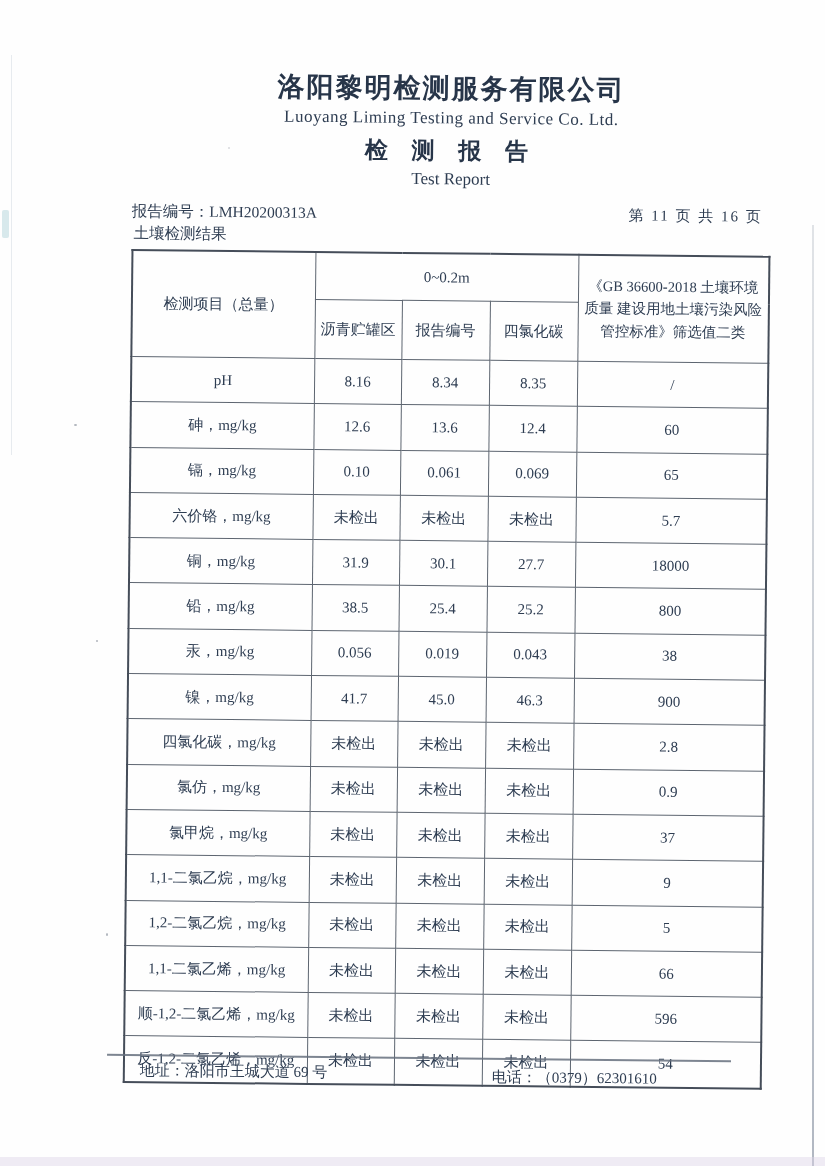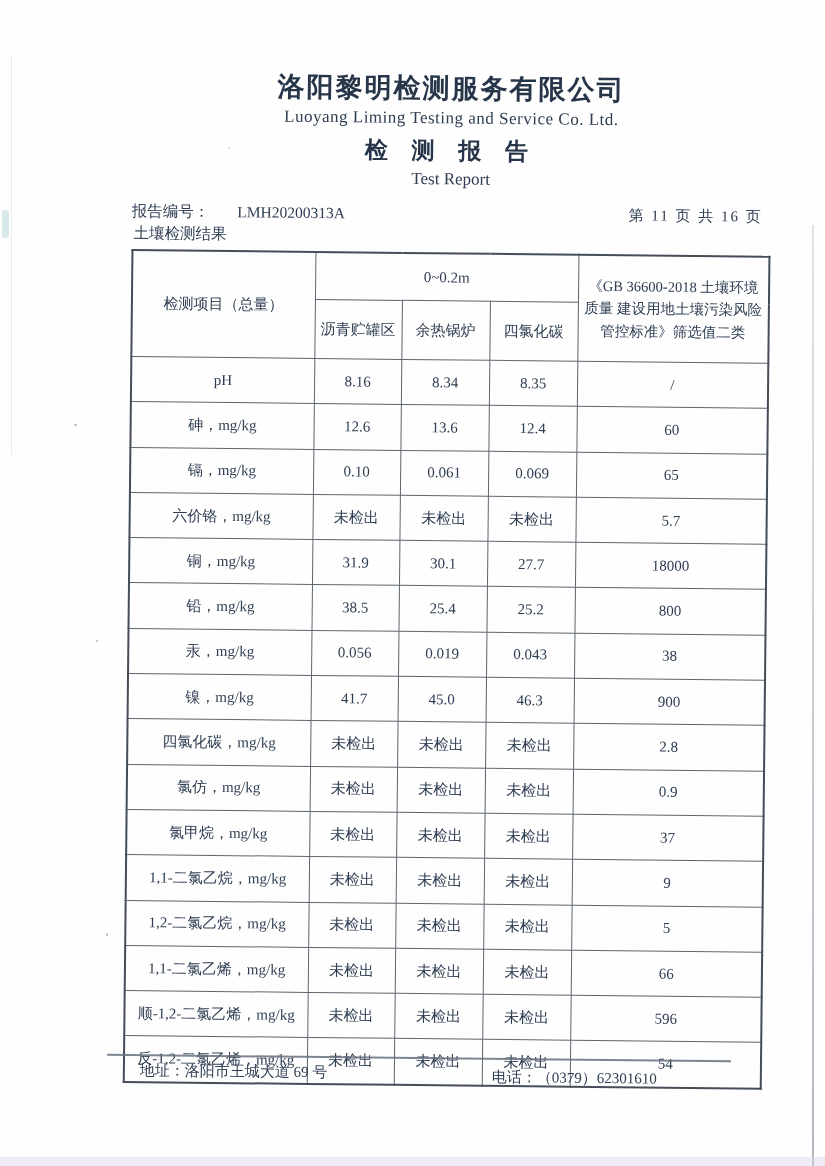--- a/index.html
+++ b/index.html
@@ -12,21 +12,21 @@
   .sheet { position:absolute; inset:0; transform:rotate(0.6deg); transform-origin:50% 50%; }
 
   
   .header-block { position:absolute; left:128px; top:72px; width:637px; text-align:center; }
   .company-cn { font-size:27px; line-height:32px; font-weight:600; letter-spacing:2px; color:var(--ink-dark); }
   .company-en { font-size:17px; line-height:27px; letter-spacing:0.5px; }
   .report-title-cn { font-size:23px; line-height:33px; margin-top:3px; font-weight:600; letter-spacing:9px; color:var(--ink-dark); }
   .report-title-en { font-size:17px; line-height:24px; }
 
   .meta-row { position:absolute; left:128px; top:204px; width:637px; display:flex; justify-content:space-between; align-items:flex-start; font-size:15.5px; }
-  .report-no-label { margin-right:28px; }
+  .report-no-label { margin-right:0; }
   .page-indicator { font-size:15px; letter-spacing:2px; margin-right:6px; }
   .section-label { position:absolute; left:130px; top:226px; font-size:15.5px; }
 
   
   table.results {
     position:absolute; left:128px; top:252px; width:637px;
     border-collapse:collapse; table-layout:fixed;
     border:2px solid var(--line-heavy);
     font-size:15px; color:var(--ink);
   }
@@ -87,21 +87,21 @@
         <col style="width:191px">
     </colgroup>
     <thead>
       <tr class="h1">
         <th rowspan="2">检测项目（总量）</th>
         <th colspan="3">0~0.2m</th>
         <th rowspan="2" class="std-cell">《GB 36600-2018 土壤环境质量 建设用地土壤污染风险管控标准》筛选值二类</th>
       </tr>
       <tr class="h2">
         <th class="loc-cell">沥青贮罐区</th>
-        <th class="loc-cell">余热锅炉</th>
+        <th class="loc-cell">报告编号</th>
         <th class="loc-cell">四氯化碳</th>
       </tr>
     </thead>
     <tbody>
         <tr>
     <td>pH</td>
     <td>8.16</td>
     <td>8.34</td>
     <td>8.35</td>
     <td>/</td>

